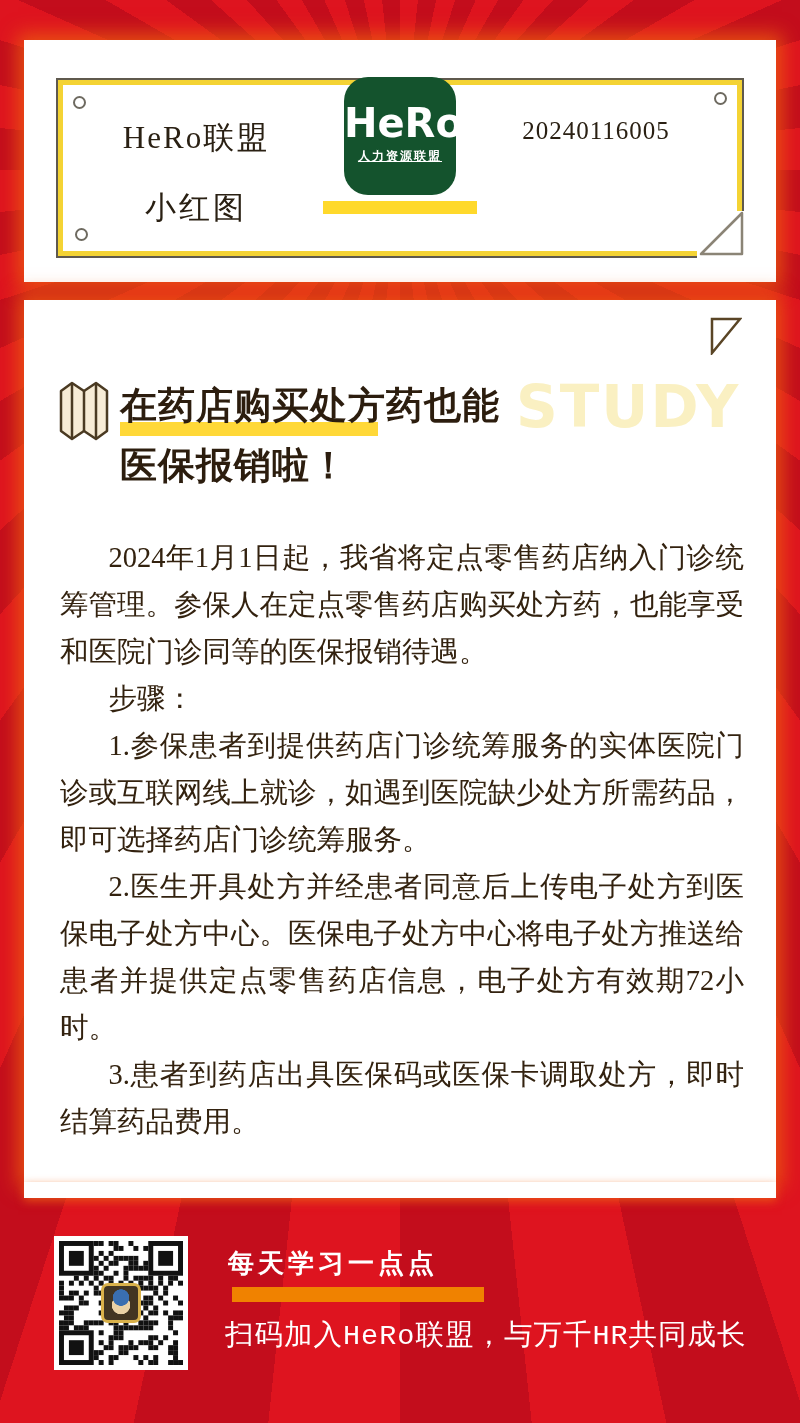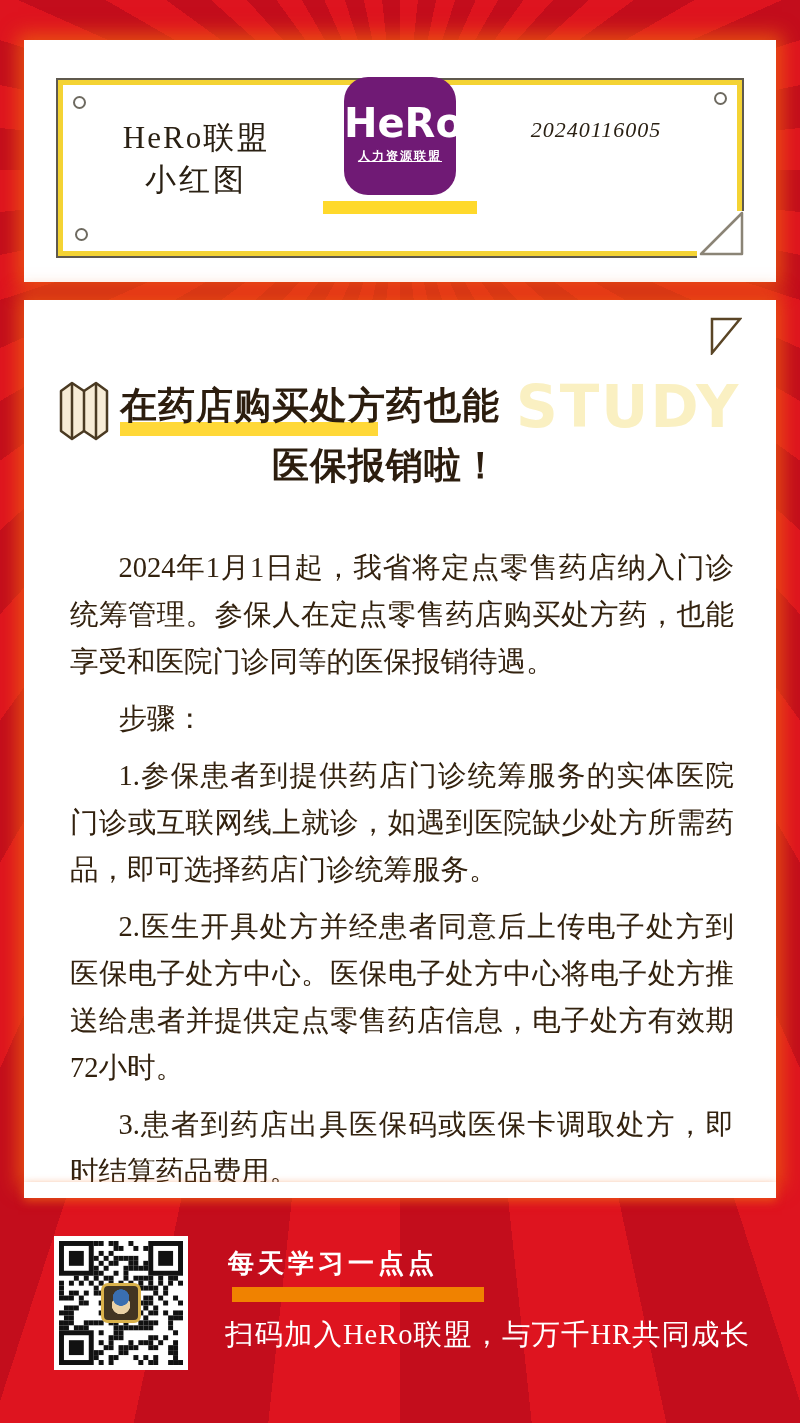--- a/index.html
+++ b/index.html
@@ -16,73 +16,73 @@
   .ticket{position:absolute;left:32px;top:38px;width:684px;height:176px;border:2px solid #5f594e;}
   .ticket-inner{position:absolute;inset:0;border:5px solid #f4d334;background:#fff;}
   .grommet{position:absolute;width:9px;height:9px;border:2.5px solid #6e6a60;border-radius:50%;background:#fff;}
   .grommet.tl{left:10px;top:11px;}
   .grommet.tr{right:10px;top:7px;}
   .grommet.bl{left:12px;bottom:10px;}
   .ticket-col{position:absolute;text-align:center;color:#2a2013;}
   .col-left{left:28px;top:0;width:210px;}
   .col-right{right:26px;top:0;width:230px;}
   .ticket-line1{margin-top:32px;font-size:31px;letter-spacing:2px;}
-  .ticket-line2{font-size:31px;letter-spacing:3px;}
-  .col-right .ticket-line1{font-size:22px;letter-spacing:1px;font-style:italic;}
+  .ticket-line2{margin-top:28px;font-size:31px;letter-spacing:3px;}
+  .col-right .ticket-line1{font-size:25px;letter-spacing:1px;}
   .hero-logo{
     position:absolute;left:50%;top:-3px;transform:translateX(-50%);
-    width:112px;height:118px;background:#701a75;border-radius:24px;
+    width:112px;height:118px;background:#14532d;border-radius:24px;
     color:#fff;text-align:center;z-index:3;
   }
   .logo-text{font:700 40px/1 "DejaVu Sans",sans-serif;margin-top:26px;letter-spacing:0;}
   .logo-subtext{font:700 12px/1 "DejaVu Sans",sans-serif;margin-top:7px;letter-spacing:2px;text-decoration:underline;}
   .logo-underline{position:absolute;left:50%;transform:translateX(-50%);top:121px;width:154px;height:13px;background:#ffd92b;z-index:2;}
   .fold-corner{position:absolute;right:-3px;bottom:-3px;width:48px;height:48px;background:#fff;z-index:4;}
   
   .article-card{
     position:absolute;left:24px;top:300px;width:752px;height:882px;background:#fff;
     box-shadow:0 0 18px 6px rgba(235,92,15,.85);
   }
   .corner-flag{position:absolute;right:34px;top:17px;}
   .book-icon{position:absolute;left:34px;top:76px;}
   .study-watermark{
     position:absolute;left:492px;top:78px;
     font:700 58px/1 "DejaVu Sans",sans-serif;color:#faf0c2;letter-spacing:2px;
   }
   .article-title{
     position:absolute;left:96px;top:76px;z-index:1;
-    font-size:37px;font-weight:700;color:#2c1d0e;line-height:60px;letter-spacing:1px;white-space:nowrap;text-align:right;
+    font-size:37px;font-weight:700;color:#2c1d0e;line-height:60px;letter-spacing:1px;white-space:nowrap;
   }
   .title-highlight{position:absolute;left:96px;top:122px;width:258px;height:14px;background:#ffd838;z-index:0;}
   .article-body{
     position:absolute;left:36px;top:234px;width:684px;
     font-size:28.5px;line-height:47px;color:#33220f;text-align:justify;
   }
-  .article-body p{margin:10px;text-indent:1.7em;}
+  .article-body p{margin:0;text-indent:1.7em;}
   .zigzag-wrap{position:absolute;left:24px;top:1182px;width:752px;height:16px;filter:drop-shadow(0 3px 5px rgba(240,100,20,.7));}
   .zigzag{width:752px;height:16px;background:#fff;}
   
   .qr-box{position:absolute;left:54px;top:1236px;width:134px;height:134px;background:#fff;}
   .qr-box svg{position:absolute;left:5px;top:5px;}
   .qr-avatar{
     position:absolute;left:47px;top:47px;width:40px;height:40px;border-radius:7px;
     background:
       radial-gradient(circle at 50% 34%, #3a6fb0 0 8px, rgba(0,0,0,0) 8.5px),
       radial-gradient(circle at 50% 56%, #ead2a6 0 9px, rgba(0,0,0,0) 9.5px),
       #423522;
     border:3px solid #d9b14a;box-sizing:border-box;
   }
   .footer-headline{
     position:absolute;left:228px;top:1246px;z-index:2;
     font-size:26px;font-weight:700;color:#fff;letter-spacing:4px;white-space:nowrap;
   }
   .footer-bar{position:absolute;left:232px;top:1287px;width:252px;height:15px;background:#f08200;z-index:1;}
   .footer-subline{
     position:absolute;left:225px;top:1316px;
-    font-size:28.5px;color:#fff;letter-spacing:1px;white-space:nowrap;
+    font-size:28.5px;color:#fff;letter-spacing:1px;white-space:nowrap;font-family:Liberation Mono, monospace;
   }
 </style>
 </head>
 <body>
 
 <div class="header-card">
   <div class="ticket">
     <div class="ticket-inner">
       <span class="grommet tl"></span>
       <span class="grommet tr"></span>

